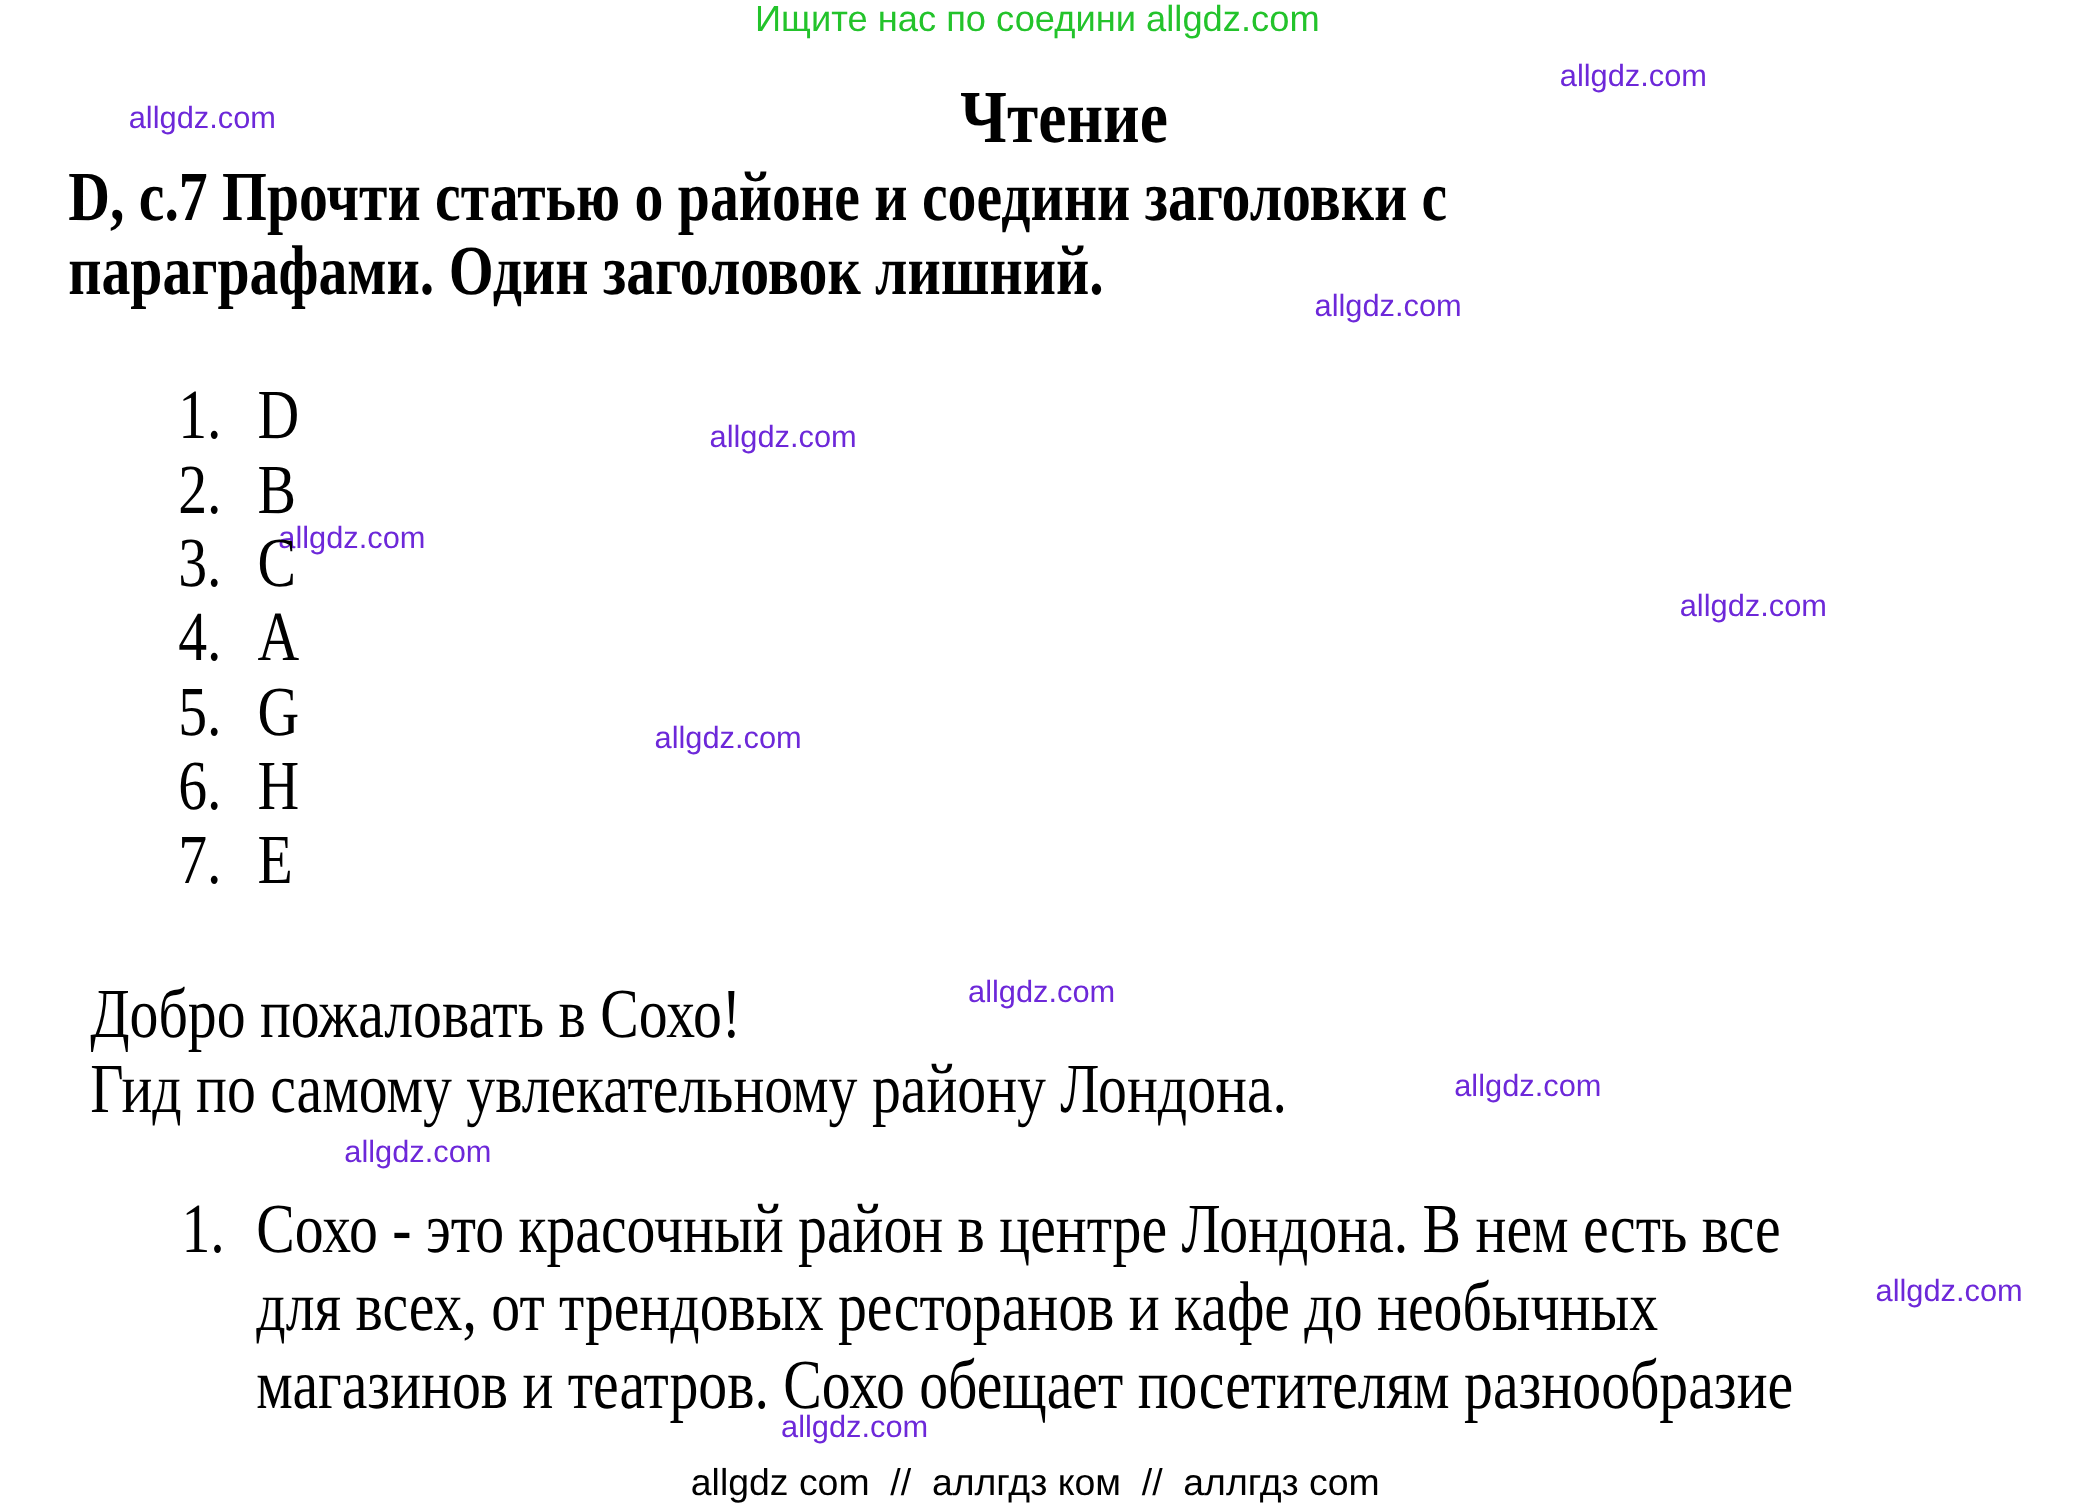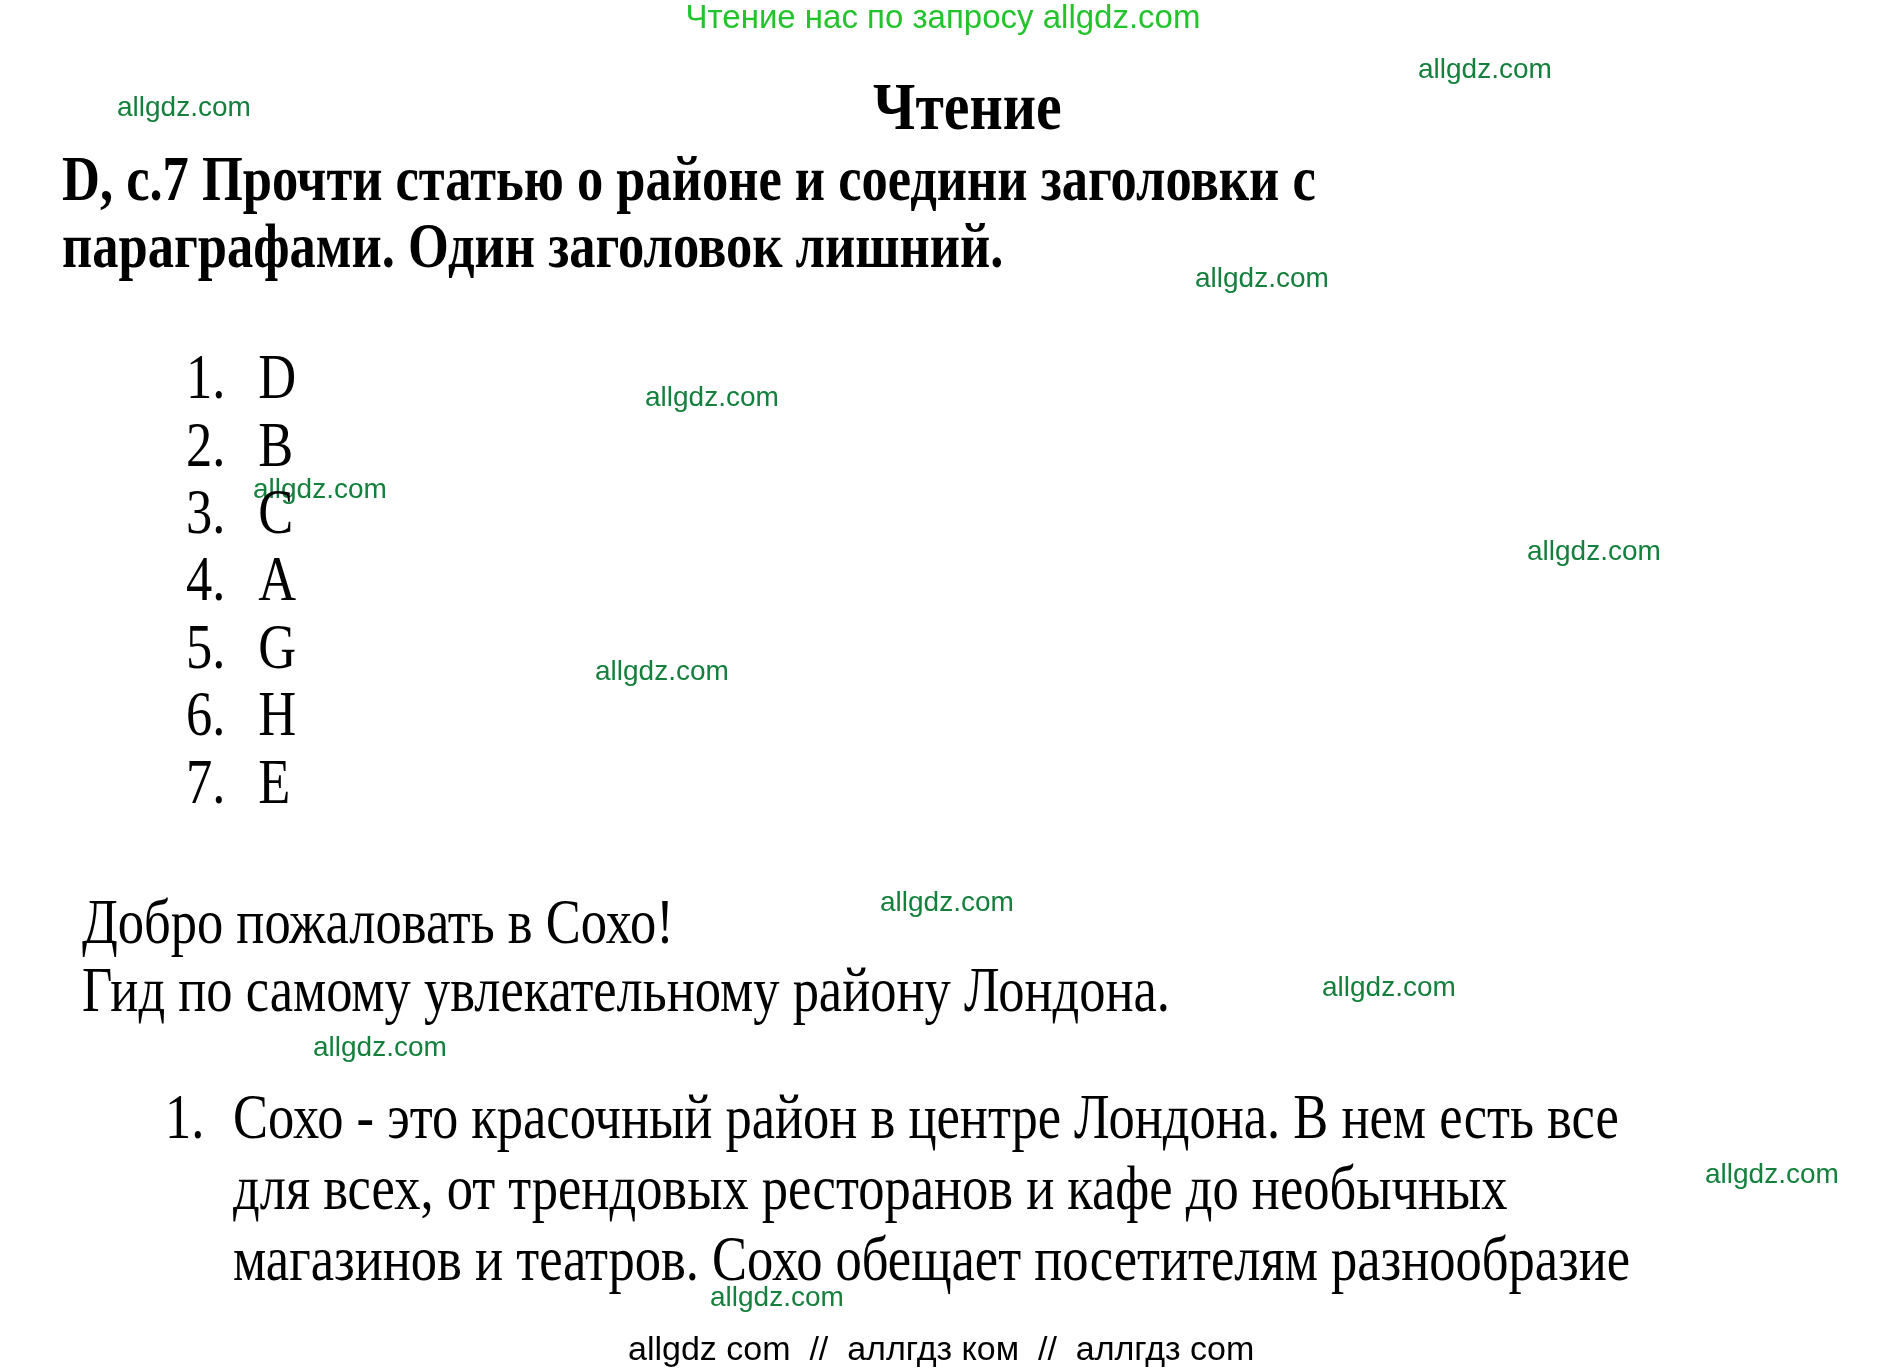--- a/index.html
+++ b/index.html
@@ -19,62 +19,62 @@
     font-size: 64px;
     transform: scaleX(0.82);
     transform-origin: 0 0;
   }
   .serif-bold { font-weight: bold; }
 
   
   .wm {
     font-family: "Liberation Sans", sans-serif;
     font-size: 28px;
-    color: #15803d;
+    color: #6d28d9;
   }
 
   .promo {
     left: 50%;
     transform: translateX(-50%);
     top: 0;
     font-size: 33px;
   }
 
   .page-title {
     left: 873px;
     top: 72px;
     font-size: 68px;
     transform: scaleX(0.85);
   }
 
   .task-line-1 { left: 62px;  top: 147px; }
   .task-line-2 { left: 62px;  top: 214px; }
 
-  .answers { left: 162px; top: 345px; margin-left: 24px; }
+  .answers { left: 162px; top: 345px; }
   .answer-row { position: absolute; left: 0; white-space: pre; }
   .answer-num { display: inline-block; width: 88px; }
 
   .article-title    { left: 82px; top: 890px; }
   .article-subtitle { left: 82px; top: 958px; }
 
   .para-row-1 { left: 165px; top: 1085px; }
   .para-row-2 { left: 233px; top: 1156px; }
   .para-row-3 { left: 233px; top: 1227px; }
   .para-num   { display: inline-block; width: 83px; }
 
   .footer {
     left: 628px;
     top: 1331px;
     font-size: 34px;
   }
 </style>
 </head>
 <body>
 
-<div class="abs promo" style="color:#23c32b">Чтение нас по запросу allgdz.com</div>
+<div class="abs promo" style="color:#23c32b">Ищите нас по соедини allgdz.com</div>
 
 <div class="abs wm" style="left:117px;  top:93px;">allgdz.com</div>
 <div class="abs wm" style="left:1418px; top:55px;">allgdz.com</div>
 <div class="abs wm" style="left:1195px; top:264px;">allgdz.com</div>
 <div class="abs wm" style="left:645px;  top:383px;">allgdz.com</div>
 <div class="abs wm" style="left:253px;  top:475px;">allgdz.com</div>
 <div class="abs wm" style="left:1527px; top:537px;">allgdz.com</div>
 <div class="abs wm" style="left:595px;  top:657px;">allgdz.com</div>
 <div class="abs wm" style="left:880px;  top:888px;">allgdz.com</div>
 <div class="abs wm" style="left:1322px; top:973px;">allgdz.com</div>

